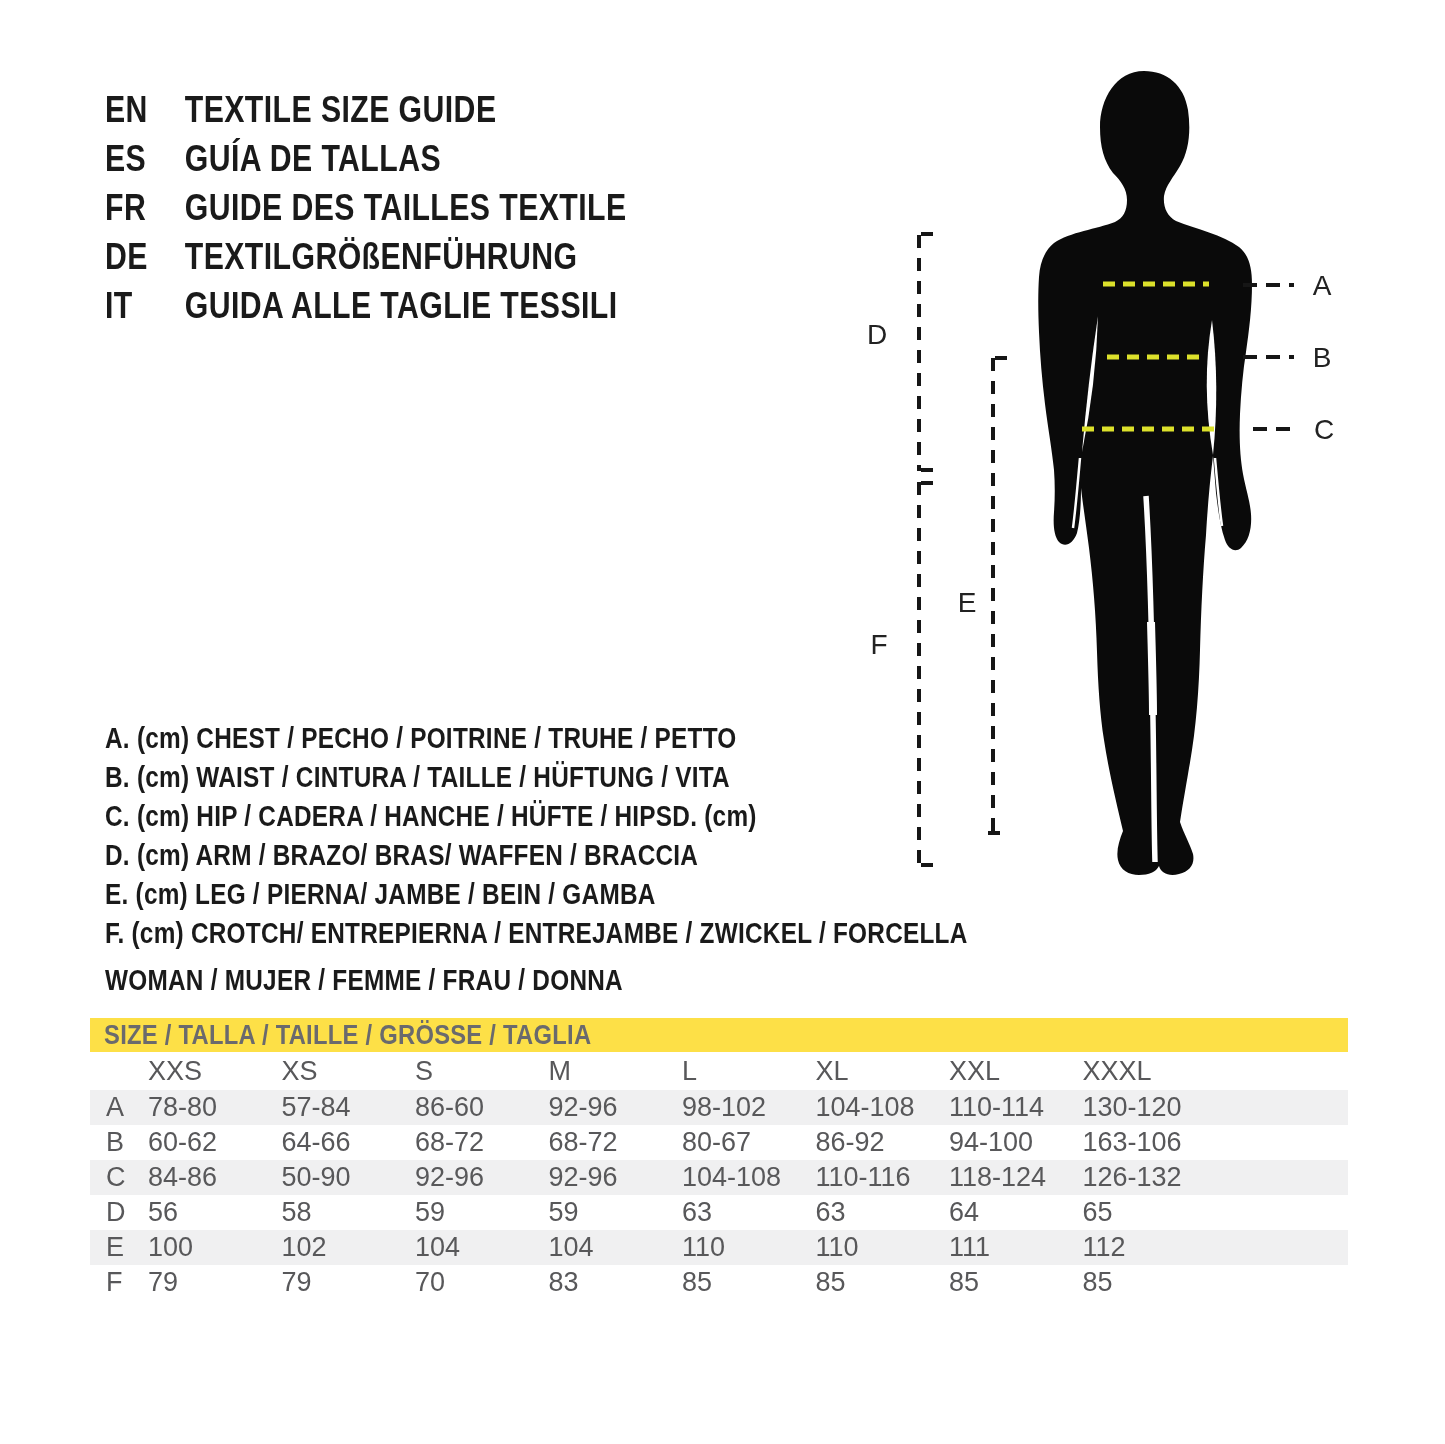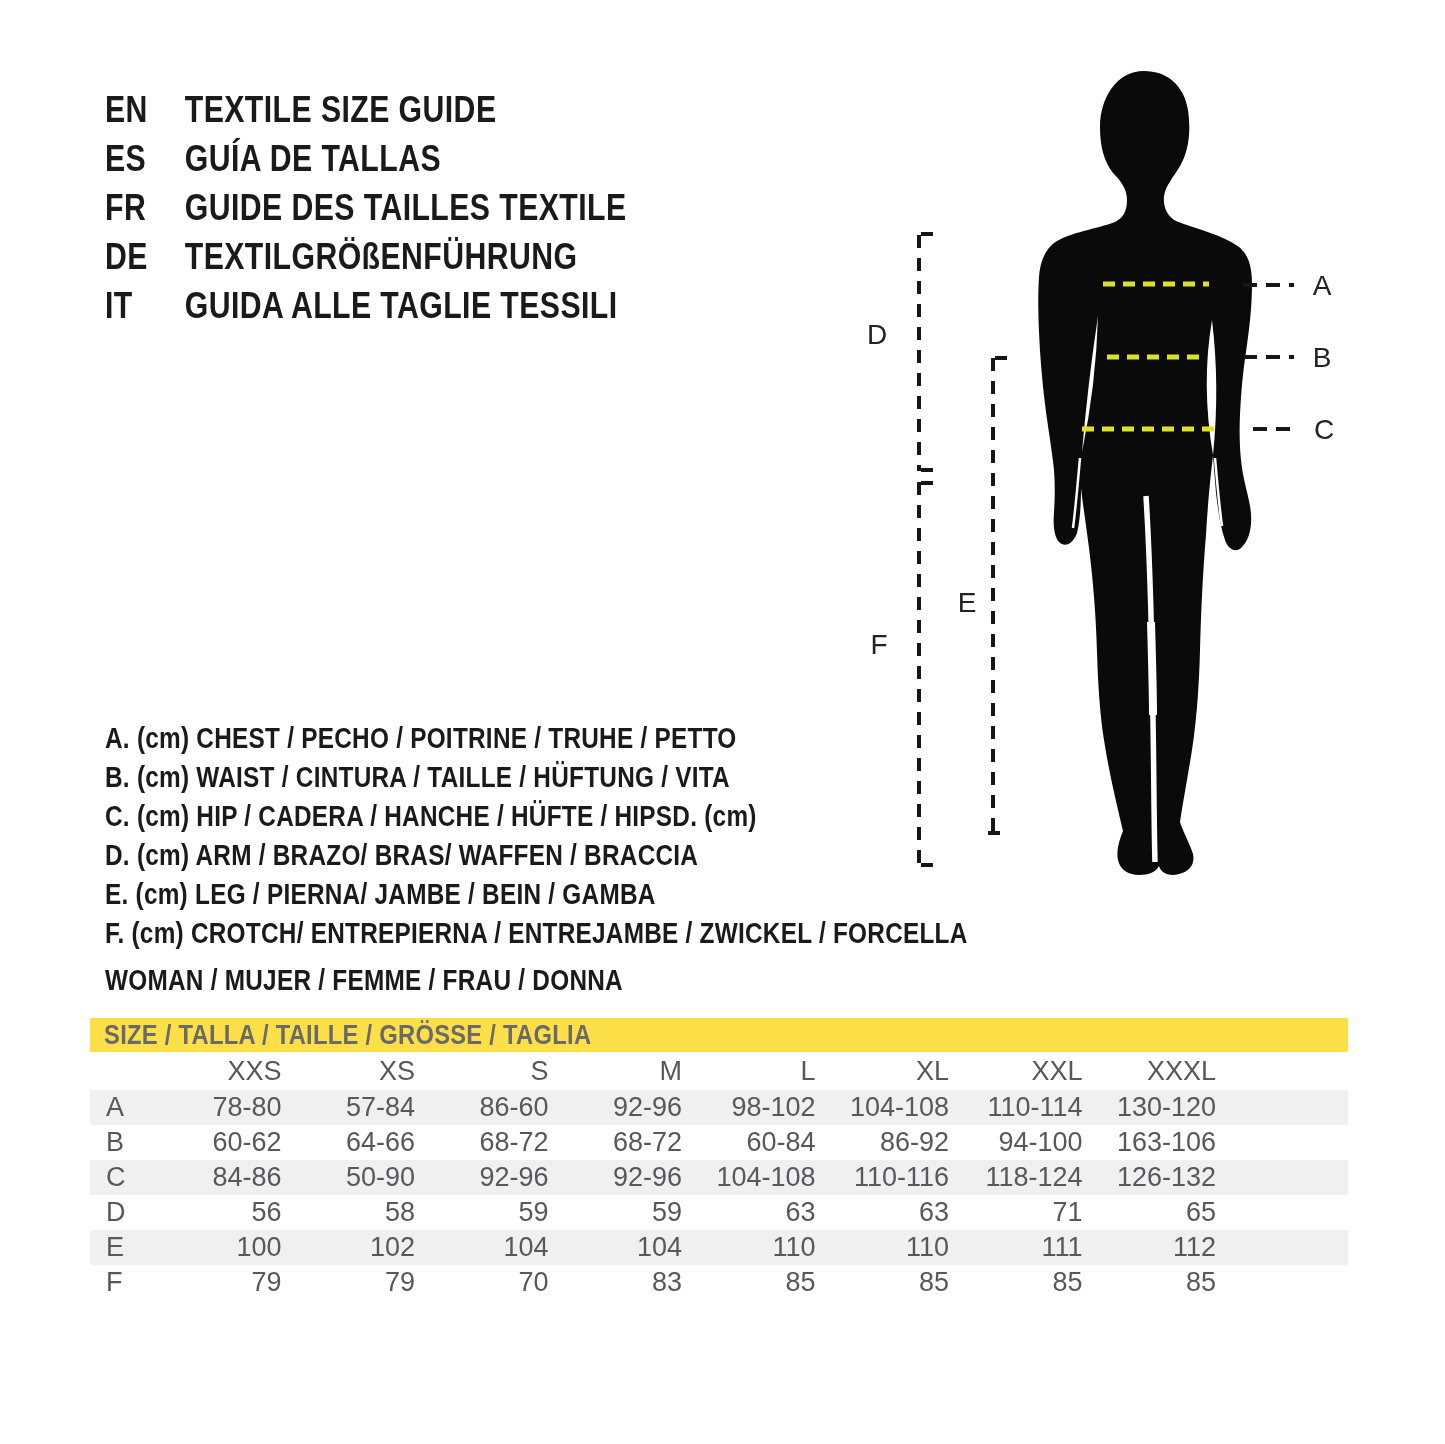--- a/index.html
+++ b/index.html
@@ -27,21 +27,21 @@
   
   .size-table{left:90px;top:1018px;width:1258px;}
   .band{height:34px;background:#fde047;display:flex;align-items:center;}
   .band span{padding-left:16px;font-size:27px;color:#6a6a6d;font-weight:700;letter-spacing:.3px;
              transform:scaleX(0.88);transform-origin:0 50%;white-space:nowrap;}
   .trow{display:flex;align-items:center;font-size:27px;color:#58585a;}
   .trow.hdr{height:38px;}
   .trow.datarow{height:35px;}
   .trow.odd{background:#f0f0f1;}
   .c-label{flex:0 0 58px;padding-left:16px;box-sizing:border-box;}
-  .c-size{flex:0 0 133.5px;text-align:right;}
+  .c-size{flex:0 0 133.5px;text-align:left;}
   .c-fill{flex:1;}
 
   svg{display:block;}
 </style>
 </head>
 <body>
 
 <div class="canvas">
 
   <svg class="abs" style="left:0;top:0;" width="1445" height="1444" viewBox="0 0 1445 1444">
@@ -189,21 +189,21 @@
       <div class="c-size">130-120</div>
       <div class="c-fill"></div>
     </div>
 
     <div class="trow datarow">
       <div class="c-label">B</div>
       <div class="c-size">60-62</div>
       <div class="c-size">64-66</div>
       <div class="c-size">68-72</div>
       <div class="c-size">68-72</div>
-      <div class="c-size">60-84</div>
+      <div class="c-size">80-67</div>
       <div class="c-size">86-92</div>
       <div class="c-size">94-100</div>
       <div class="c-size">163-106</div>
       <div class="c-fill"></div>
     </div>
 
     <div class="trow datarow odd">
       <div class="c-label">C</div>
       <div class="c-size">84-86</div>
       <div class="c-size">50-90</div>
@@ -217,21 +217,21 @@
     </div>
 
     <div class="trow datarow">
       <div class="c-label">D</div>
       <div class="c-size">56</div>
       <div class="c-size">58</div>
       <div class="c-size">59</div>
       <div class="c-size">59</div>
       <div class="c-size">63</div>
       <div class="c-size">63</div>
-      <div class="c-size">71</div>
+      <div class="c-size">64</div>
       <div class="c-size">65</div>
       <div class="c-fill"></div>
     </div>
 
     <div class="trow datarow odd">
       <div class="c-label">E</div>
       <div class="c-size">100</div>
       <div class="c-size">102</div>
       <div class="c-size">104</div>
       <div class="c-size">104</div>

